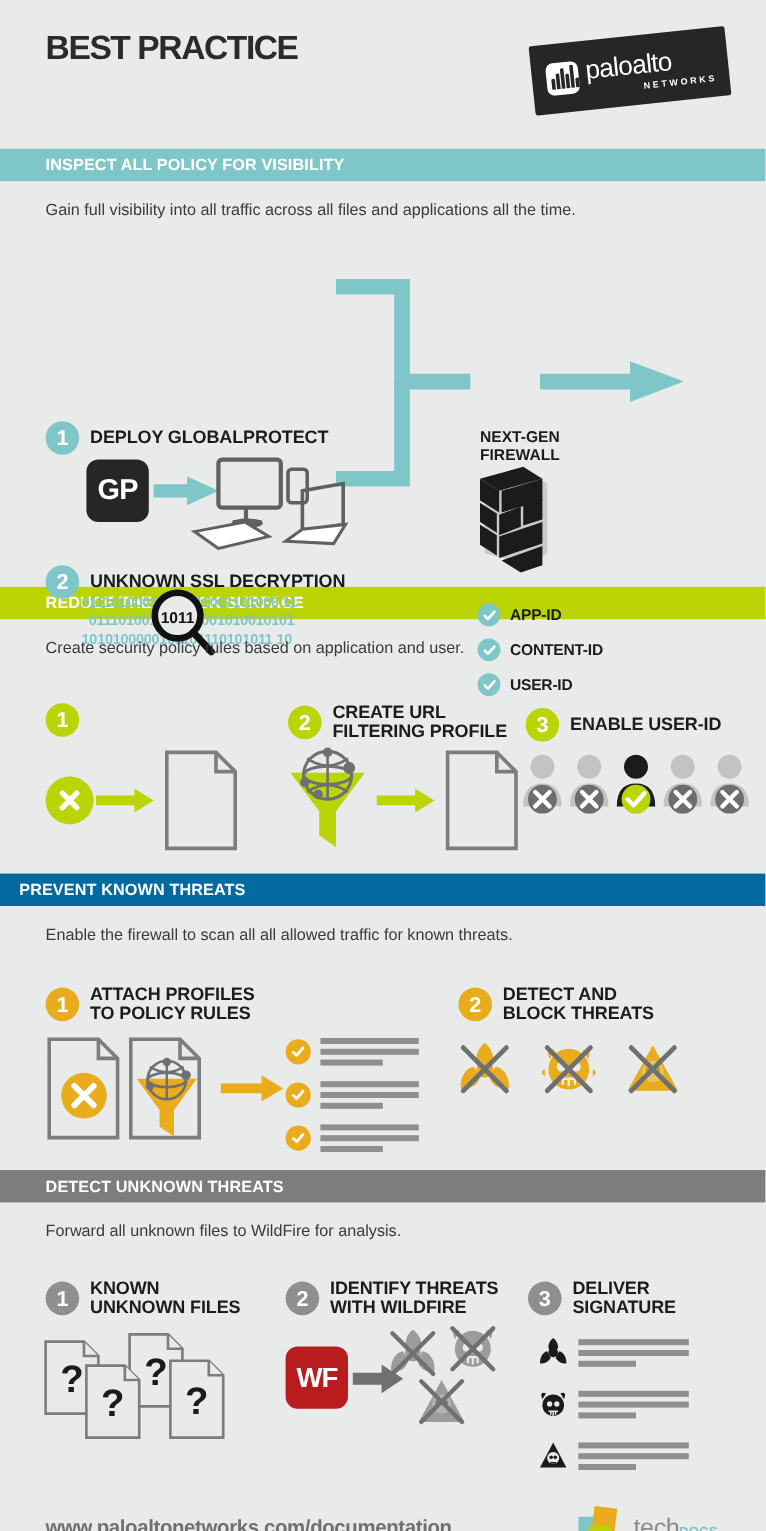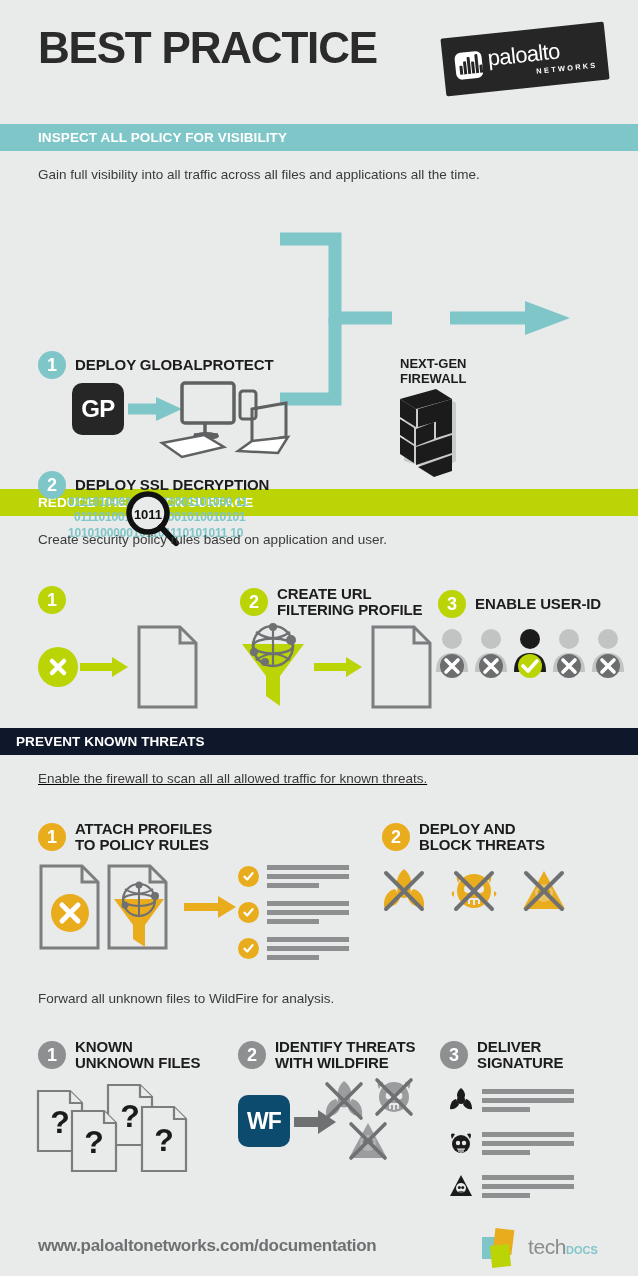--- a/index.html
+++ b/index.html
@@ -9,21 +9,21 @@
     font-family: "Liberation Sans", sans-serif;
     overflow: hidden;
     position: relative;
   }
   .page { width: 638px; height: 1276px; position: relative; background: #e9eaea; }
 
   
   .header { height: 124px; position: relative; }
   .title-main {
     position: absolute; left: 38px; top: 26px;
-    font-size: 44px; font-weight: bold; letter-spacing: -1.2px;
+    font-size: 28px; font-weight: bold; letter-spacing: -1.2px;
     color: #2b2b2b; line-height: 1;
   }
   .title-sub {
     position: absolute; left: 40px; top: 70px;
     font-size: 17.5px; color: #8a8c8c; letter-spacing: 0.2px;
     font-weight: 300;
   }
   .pan-logo {
     position: absolute; left: 443px; top: 30px;
     width: 164px; height: 58px; background: #262626;
@@ -47,21 +47,21 @@
   }
 
   
   .band {
     height: 27px; display: flex; align-items: center;
     padding-left: 38px; color: #fff; font-size: 13.5px;
     font-weight: bold; letter-spacing: 0.1px;
   }
   .band.teal   { background: #7fc6c9; }
   .band.green  { background: #bad405; }
-  .band.orange { background: #0f172a; padding-left: 16px; }
+  .band.orange { background: #0369a1; padding-left: 16px; }
   .band.gray   { background: #7b7d7e; }
 
   .intro {
     padding: 15px 38px 0 38px;
     font-size: 13.5px; color: #3a3a3a; line-height: 1.3;
   }
 
   
   .step-circle {
     width: 28px; height: 28px; border-radius: 50%;
@@ -81,21 +81,21 @@
 
   
   .sec1 { position: relative; height: 338px; }
   .gp-box {
     position: absolute; left: 72px; top: 232px;
     width: 52px; height: 52px; background: #262626; border-radius: 10px;
     display: flex; align-items: center; justify-content: center;
     color: #fff; font-size: 24px; font-weight: bold; letter-spacing: -0.5px;
   }
   .wf-box {
-    width: 52px; height: 52px; background: #0c4a6e; border-radius: 10px;
+    width: 52px; height: 52px; background: #b91c1c; border-radius: 10px;
     display: flex; align-items: center; justify-content: center;
     color: #fff; font-size: 23px; font-weight: bold; letter-spacing: -1px;
   }
   .binary {
     position: absolute; left: 68px; top: 344px;
     font-family: "Liberation Sans", sans-serif;
     font-size: 12px; font-weight: bold; color: #7fc6c9;
     line-height: 1.28; letter-spacing: -0.2px;
   }
   .binary div:nth-child(2) { padding-left: 6px; }
@@ -115,21 +115,21 @@
 
   
   .sec2 { position: relative; height: 212px; }
   .circle-x {
     width: 40px; height: 40px; border-radius: 50%;
     display: flex; align-items: center; justify-content: center; flex: 0 0 auto;
   }
   .users-row { display: flex; gap: 3px; align-items: flex-end; }
 
   
-  .sec3 { position: relative; height: 220px; text-decoration: underline; }
+  .sec3 { position: relative; height: 220px; }
   .lines-col > div { display: flex; align-items: center; gap: 8px; margin-bottom: 13px; }
   .lgroup { display: flex; flex-direction: column; gap: 4px; }
   .lgroup i { display: block; height: 5px; background: #8d8f90; }
 
   
   .sec4 { position: relative; height: 228px; }
 
   
   .footer { position: relative; height: 86px; }
   .footer-url {
@@ -193,21 +193,21 @@
       <path d="M45,44 L45,54 M34,56 L58,56" stroke="#5e6061" stroke-width="3.5" fill="none"></path>
       <ellipse cx="46" cy="57" rx="13" ry="4" fill="#5e6061"></ellipse>
       <path d="M2,64 L44,56 L64,68 L22,78 Z" fill="#fff" stroke="#5e6061" stroke-width="2.5"></path>
       <rect x="80" y="12" width="16" height="28" rx="3" fill="none" stroke="#5e6061" stroke-width="3"></rect>
       <path d="M92,30 L126,24 L126,58 L92,64 Z" fill="none" stroke="#5e6061" stroke-width="3"></path>
       <path d="M78,72 L92,62 L128,58 L118,74 Z" fill="#fff" stroke="#5e6061" stroke-width="2.5"></path>
     </svg>
 
     <div class="step-head" style="position:absolute;left:38px;top:320px;">
       <div class="step-circle c-teal">2</div>
-      <div class="step-label">DEPLOY SSL DECRYPTION</div>
+      <div class="step-label">UNKNOWN SSL DECRYPTION</div>
     </div>
     <div class="binary">
       <div>01110100011010111001101000 11</div>
       <div>011101001101110001010010101</div>
       <div>1010100000101101110101011 10</div>
     </div>
     <svg style="position:absolute;left:122px;top:340px" width="62" height="56">
       <circle cx="26" cy="22" r="19" fill="#e9eaea" stroke="#111" stroke-width="5.5"></circle>
       <path d="M39,36 L54,52" stroke="#111" stroke-width="6" stroke-linecap="round"></path>
       <text x="26" y="28" font-family="Liberation Sans, sans-serif" font-size="13" font-weight="bold" fill="#111" text-anchor="middle">1011</text>
@@ -225,20 +225,46 @@
         <path d="M22,20 L56,10 L56,28 L22,38 Z"></path>
         <path d="M4,30 L18,39 L18,55 L4,46 Z"></path>
         <path d="M20,40 L38,33 L38,50 L20,57 Z"></path>
         <path d="M40,32 L56,27 L56,44 L40,49 Z"></path>
         <path d="M4,48 L18,57 L18,74 L4,65 Z"></path>
         <path d="M20,58 L56,46 L56,64 L20,76 Z"></path>
         <path d="M22,78 L56,66 L56,82 L38,88 Z"></path>
       </g>
     </svg>
 
+    <div class="idlist">
+      <div class="idrow">
+        <span class="check-c">
+          <svg width="12" height="12" viewBox="0 0 12 12">
+              <path d="M2,6.2 L4.6,8.8 L10,2.8" stroke="#fff" stroke-width="2.2" fill="none" stroke-linecap="round" stroke-linejoin="round"></path>
+            </svg>
+        </span>
+        <span>APP-ID</span>
+      </div>
+      <div class="idrow">
+        <span class="check-c">
+          <svg width="12" height="12" viewBox="0 0 12 12">
+              <path d="M2,6.2 L4.6,8.8 L10,2.8" stroke="#fff" stroke-width="2.2" fill="none" stroke-linecap="round" stroke-linejoin="round"></path>
+            </svg>
+        </span>
+        <span>CONTENT-ID</span>
+      </div>
+      <div class="idrow">
+        <span class="check-c">
+          <svg width="12" height="12" viewBox="0 0 12 12">
+              <path d="M2,6.2 L4.6,8.8 L10,2.8" stroke="#fff" stroke-width="2.2" fill="none" stroke-linecap="round" stroke-linejoin="round"></path>
+            </svg>
+        </span>
+        <span>USER-ID</span>
+      </div>
+    </div>
   </div>
 
   <div class="band green">REDUCE THE ATTACK SURFACE</div>
   <div class="sec2">
     <div class="intro">Create security policy rules based on application and user.</div>
 
     <div class="step-head" style="position:absolute;left:38px;top:70px;">
       <div class="step-circle c-green">1</div>
     </div>
     <div class="step-head" style="position:absolute;left:240px;top:70px;">
@@ -329,21 +355,21 @@
     <div class="step-head" style="position:absolute;left:38px;top:66px;">
       <div class="step-circle c-orange">1</div>
       <div class="step-label">
         <div>ATTACH PROFILES</div>
         <div>TO POLICY RULES</div>
       </div>
     </div>
     <div class="step-head" style="position:absolute;left:382px;top:66px;">
       <div class="step-circle c-orange">2</div>
       <div class="step-label">
-        <div>DEPLOY AND</div>
+        <div>DETECT AND</div>
         <div>BLOCK THREATS</div>
       </div>
     </div>
 
     <div style="position:absolute;left:38px;top:108px;display:flex;align-items:center;">
       <svg width="70" height="88">
         <path d="M3,3 L44,3 L60,19 L60,85 L3,85 Z" fill="none" stroke="#7b7d7e" stroke-width="3"></path>
         <path d="M44,3 L44,19 L60,19" fill="none" stroke="#7b7d7e" stroke-width="3"></path>
         <circle cx="32" cy="50" r="19" fill="#e8ac1c"></circle>
         <path d="M24,42 L40,58 M40,42 L24,58" stroke="#fff" stroke-width="5" stroke-linecap="round"></path>
@@ -424,20 +450,21 @@
       <svg width="48" height="48">
         <path d="M24,4 L45,42 L3,42 Z" fill="#e8ac1c"></path>
         <circle cx="24" cy="26" r="9" fill="#e9eaea" opacity="0.35"></circle>
         <circle cx="20.5" cy="25" r="2.6" fill="#d3980f"></circle>
         <circle cx="27.5" cy="25" r="2.6" fill="#d3980f"></circle>
         <path d="M6,6 L42,42 M42,6 L6,42" stroke="#6e7072" stroke-width="4" stroke-linecap="round"></path>
       </svg>
     </div>
   </div>
 
+  <div class="band gray">DETECT UNKNOWN THREATS</div>
   <div class="sec4">
     <div class="intro">Forward all unknown files to WildFire for analysis.</div>
 
     <div class="step-head" style="position:absolute;left:38px;top:64px;">
       <div class="step-circle c-gray">1</div>
       <div class="step-label">
         <div>KNOWN</div>
         <div>UNKNOWN FILES</div>
       </div>
     </div>

